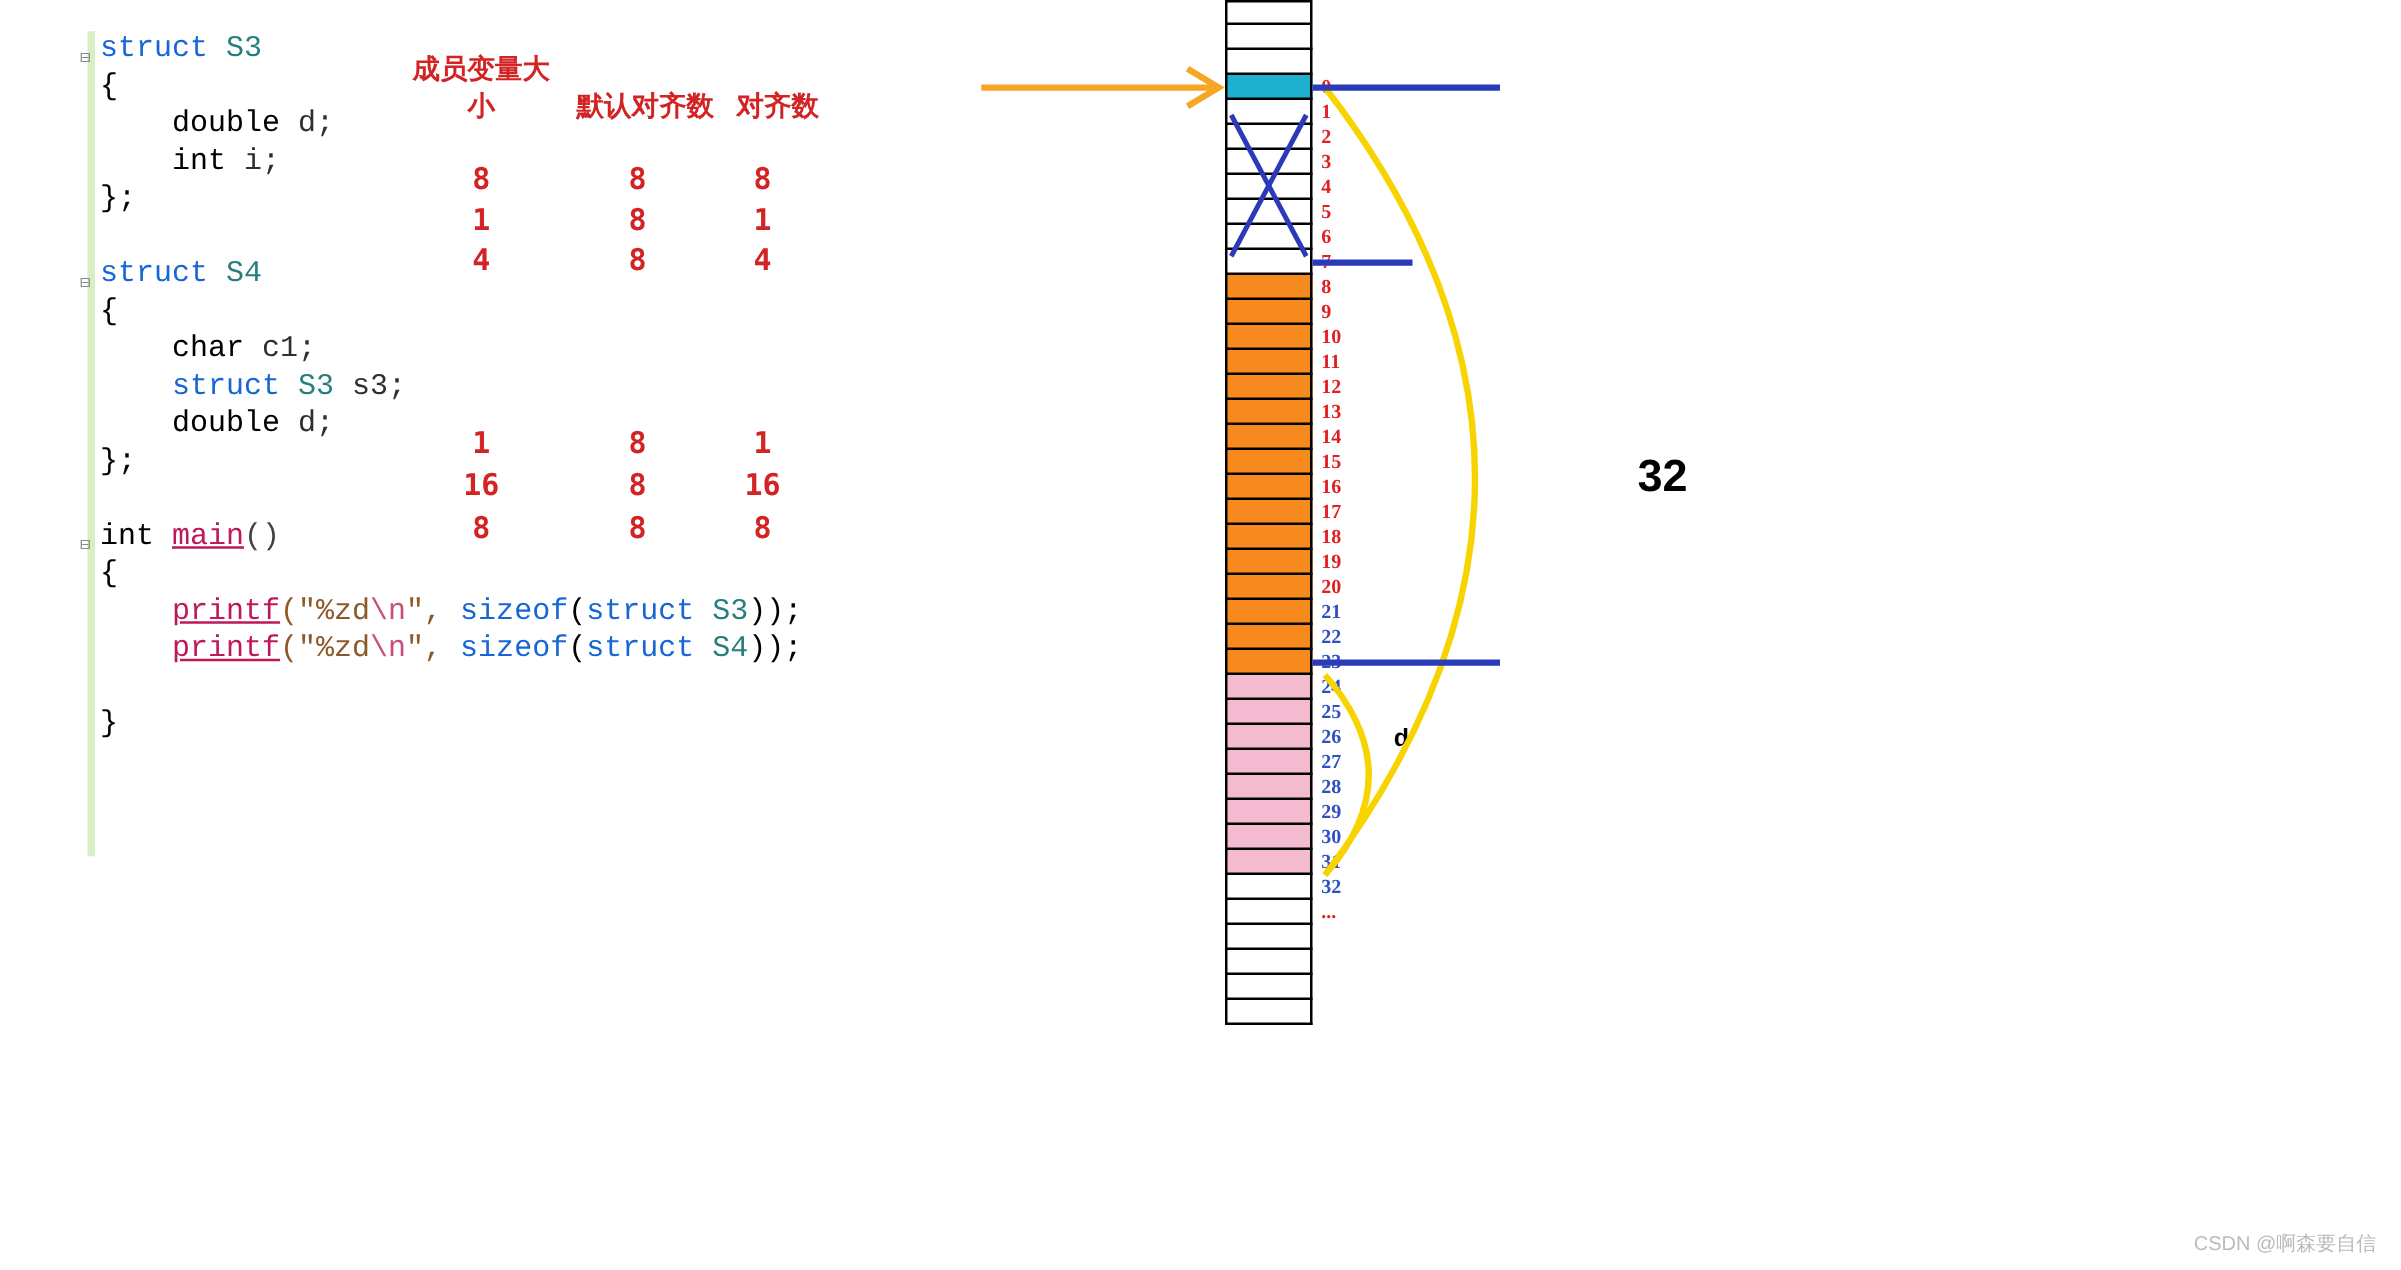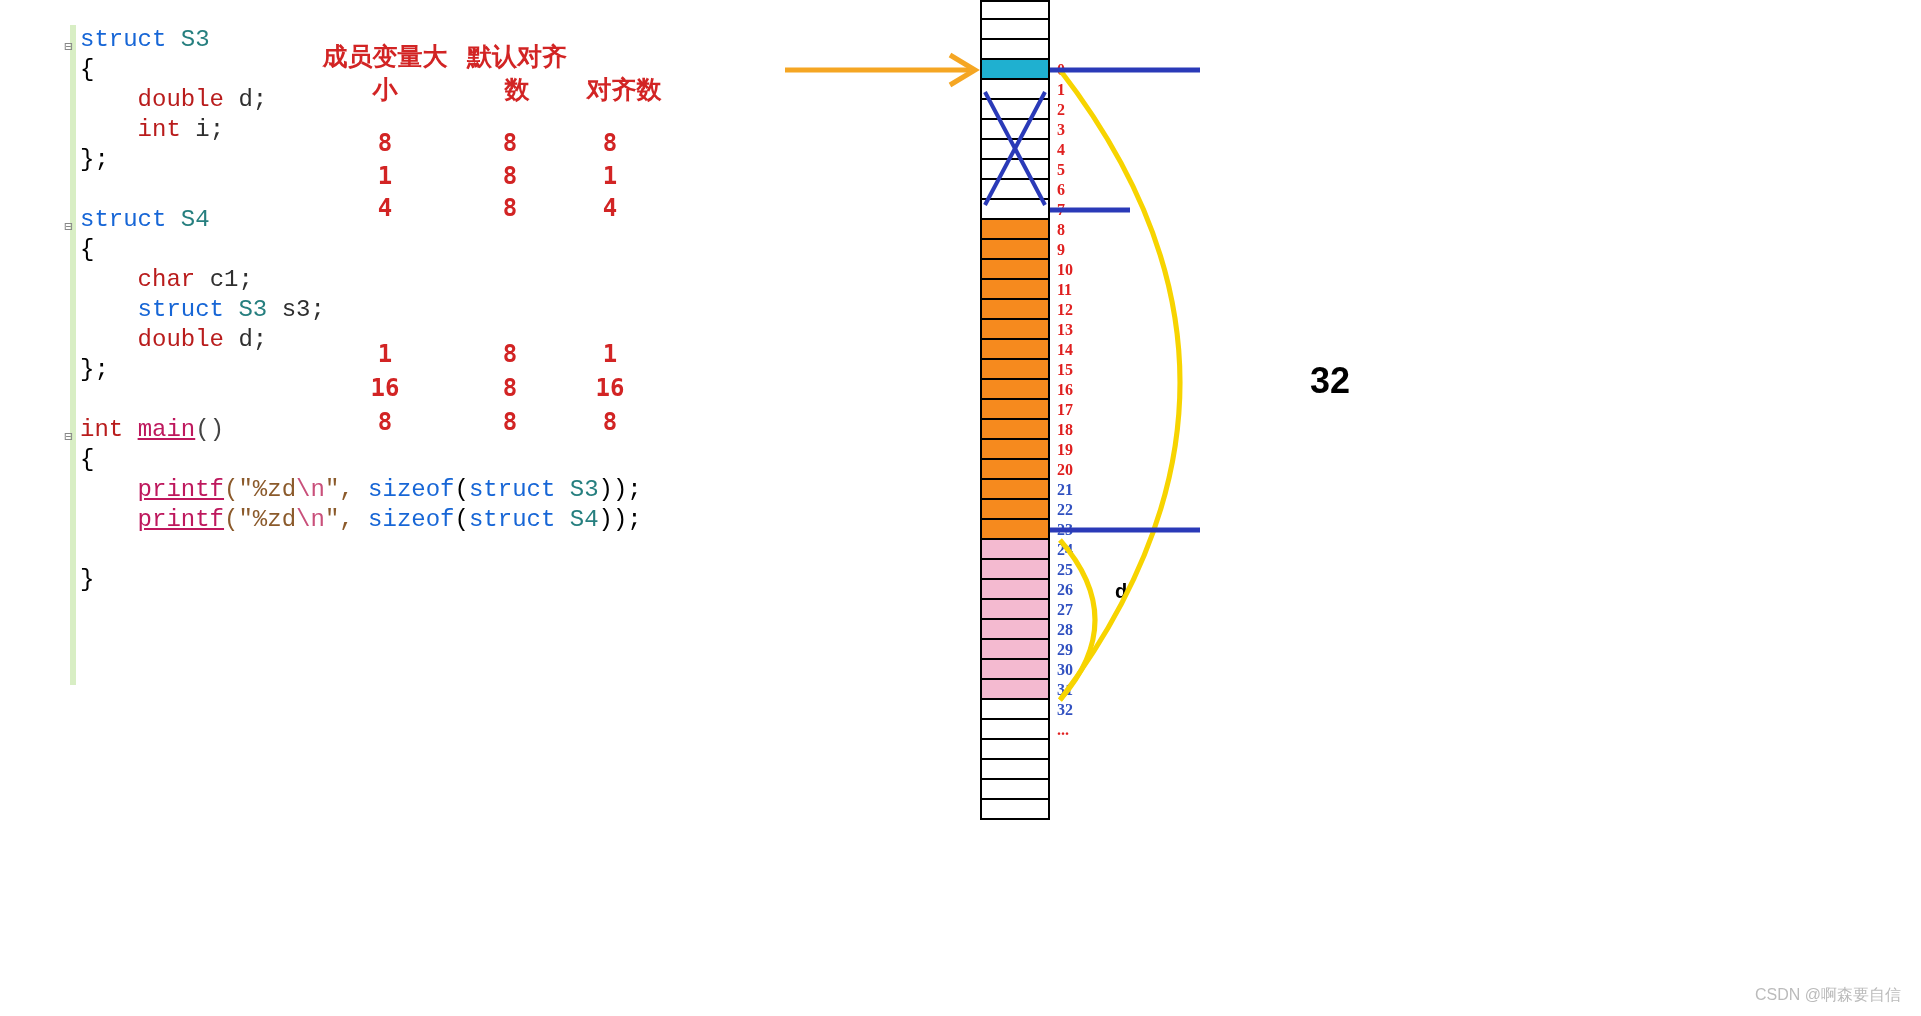--- a/index.html
+++ b/index.html
@@ -2,29 +2,29 @@
 <html><head>
 <meta charset="utf-8">
 <style>
   * { margin:0; padding:0; box-sizing:border-box; }
   body { font-family: Consolas, "Courier New", monospace; background:#fff; width:1921px; height:1016px; position:relative; }
   .code-pane { position:absolute; left:80px; top:25px; font-size:24px; }
   .gutter { position:absolute; left:-10px; top:0; width:6px; height:660px; background:#d8eec4; }
   .code-line { height:30px; line-height:30px; white-space:pre; position:relative; }
   .fold { color:#888; position:absolute; left:-16px; font-size:14px; top:7px; }
   .kw { color:#1766D6; }
-  .type { color:#b91c1c; }
+  .type { color:#000000; }
   .name { color:#267F7F; }
   .num { color:#5B1F8E; }
   .str { color:#8B5A2B; }
   .esc { color:#C94F7A; }
   .fn  { color:#be185d;text-decoration:underline; }
   .id  { color:#2F2F2F; }
   .op  { color:#444; }
-  .headers { position:absolute; left:320px; top:40px; color:#D22424; font-size:25px; font-weight:bold; font-family:"Microsoft YaHei",sans-serif; }
+  .headers { position:absolute; left:320px; top:40px; color:#D22424; font-size:22px; font-weight:bold; font-family:"Microsoft YaHei",sans-serif; }
   .headers span { display:inline-block; text-align:center; }
   .h1 { width:130px; }
   .h2 { width:120px; }
   .h3 { width:80px; }
   .vals { position:absolute; color:#D22424; font-size:24px; font-weight:bold; font-family:Consolas,monospace;margin-top:44px; }
   .vals span { display:inline-block; text-align:center; }
   .v1 { width:130px; }
   .v2 { width:120px; }
   .v3 { width:80px; }
   .mem { position:absolute; left:980px; top:0; }

